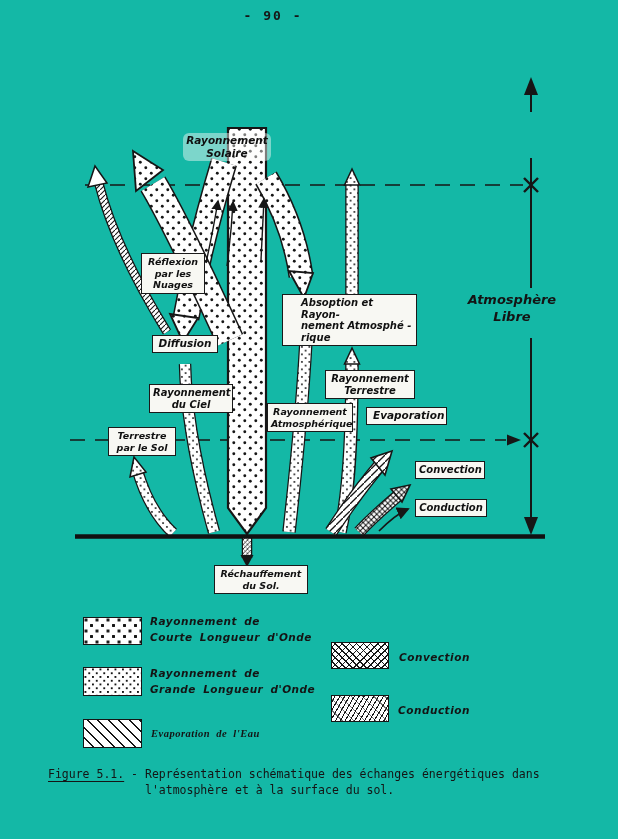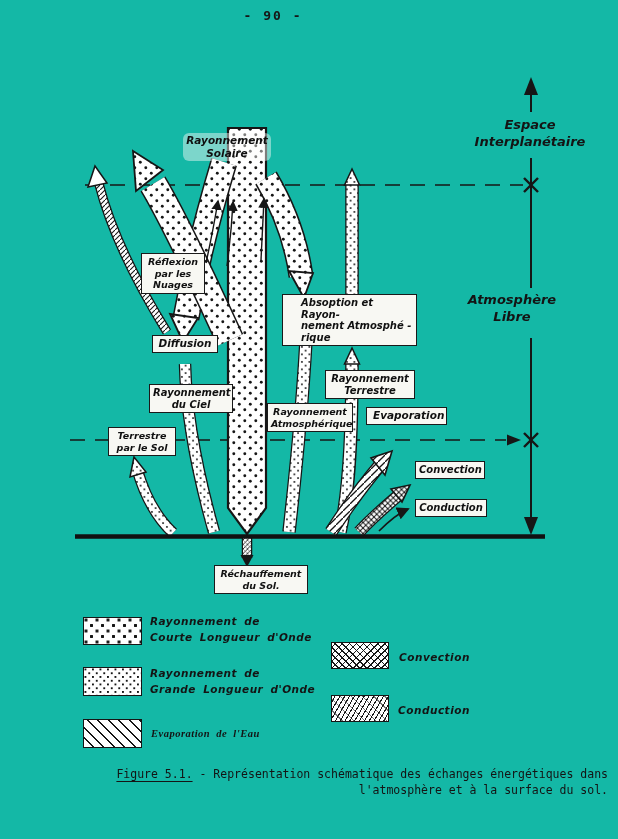--- a/index.html
+++ b/index.html
@@ -29,21 +29,21 @@
      background-size:7.5px 7.5px,7.5px 7.5px;background-position:1.5px 1.5px,5.2px 5.2px;}
   .sw-hatch-diag{background-color:#fff;
      background-image:repeating-linear-gradient(45deg,transparent 0 6px,#161616 6px 7.4px);}
   .sw-crosshatch{background-color:#fff;
      background-image:repeating-linear-gradient(45deg,transparent 0 4px,#161616 4px 5px),
                       repeating-linear-gradient(-45deg,transparent 0 4px,#161616 4px 5px);}
   .sw-hatch-fine{background-color:#fff;
      background-image:repeating-linear-gradient(-60deg,transparent 0 3.2px,#161616 3.2px 4.2px),
                       repeating-linear-gradient(45deg,transparent 0 7px,rgba(22,22,22,.6) 7px 7.9px);}
   .caption{position:absolute;left:48px;top:766px;width:560px;
-           font:11.5px/16px "DejaVu Sans Mono",monospace;color:#141414;text-align:right;}
+           font:11.5px/16px "DejaVu Sans Mono",monospace;color:#141414;}
   .caption .fig{text-decoration:underline;text-underline-offset:3px;}
   .caption .body{display:inline-block;vertical-align:top;white-space:pre-line;}
 </style>
 </head>
 <body>
 
 <div id="page">
 
   <svg id="diagram-svg" width="618" height="839" viewBox="0 0 618 839">
     <defs>
@@ -185,22 +185,20 @@
     </g>
 
     <line x1="75" y1="536.5" x2="545" y2="536.5" stroke="#111111" stroke-width="4.6"></line>
   </svg>
 
   <div class="pageno">- 90 -</div>
 
   <div class="beam-label" style="left:183px;top:133px;width:84px;">Rayonnement
 Solaire</div>
 
-  <div class="flabel" style="left:466px;top:116px;width:128px;">Espace
-Interplanétaire</div>
   <div class="flabel" style="left:456px;top:291px;width:112px;">Atmosphère
 Libre</div>
 
   <div class="box" style="left:141px;top:253px;width:56px;">Réflexion
 par les
 Nuages</div>
   <div class="box" style="left:152px;top:335px;width:58px;font-size:10.5px;">Diffusion</div>
   <div class="box" style="left:149px;top:384px;width:76px;font-size:10px;">Rayonnement
 du Ciel</div>
   <div class="box" style="left:108px;top:427px;width:60px;">Terrestre

